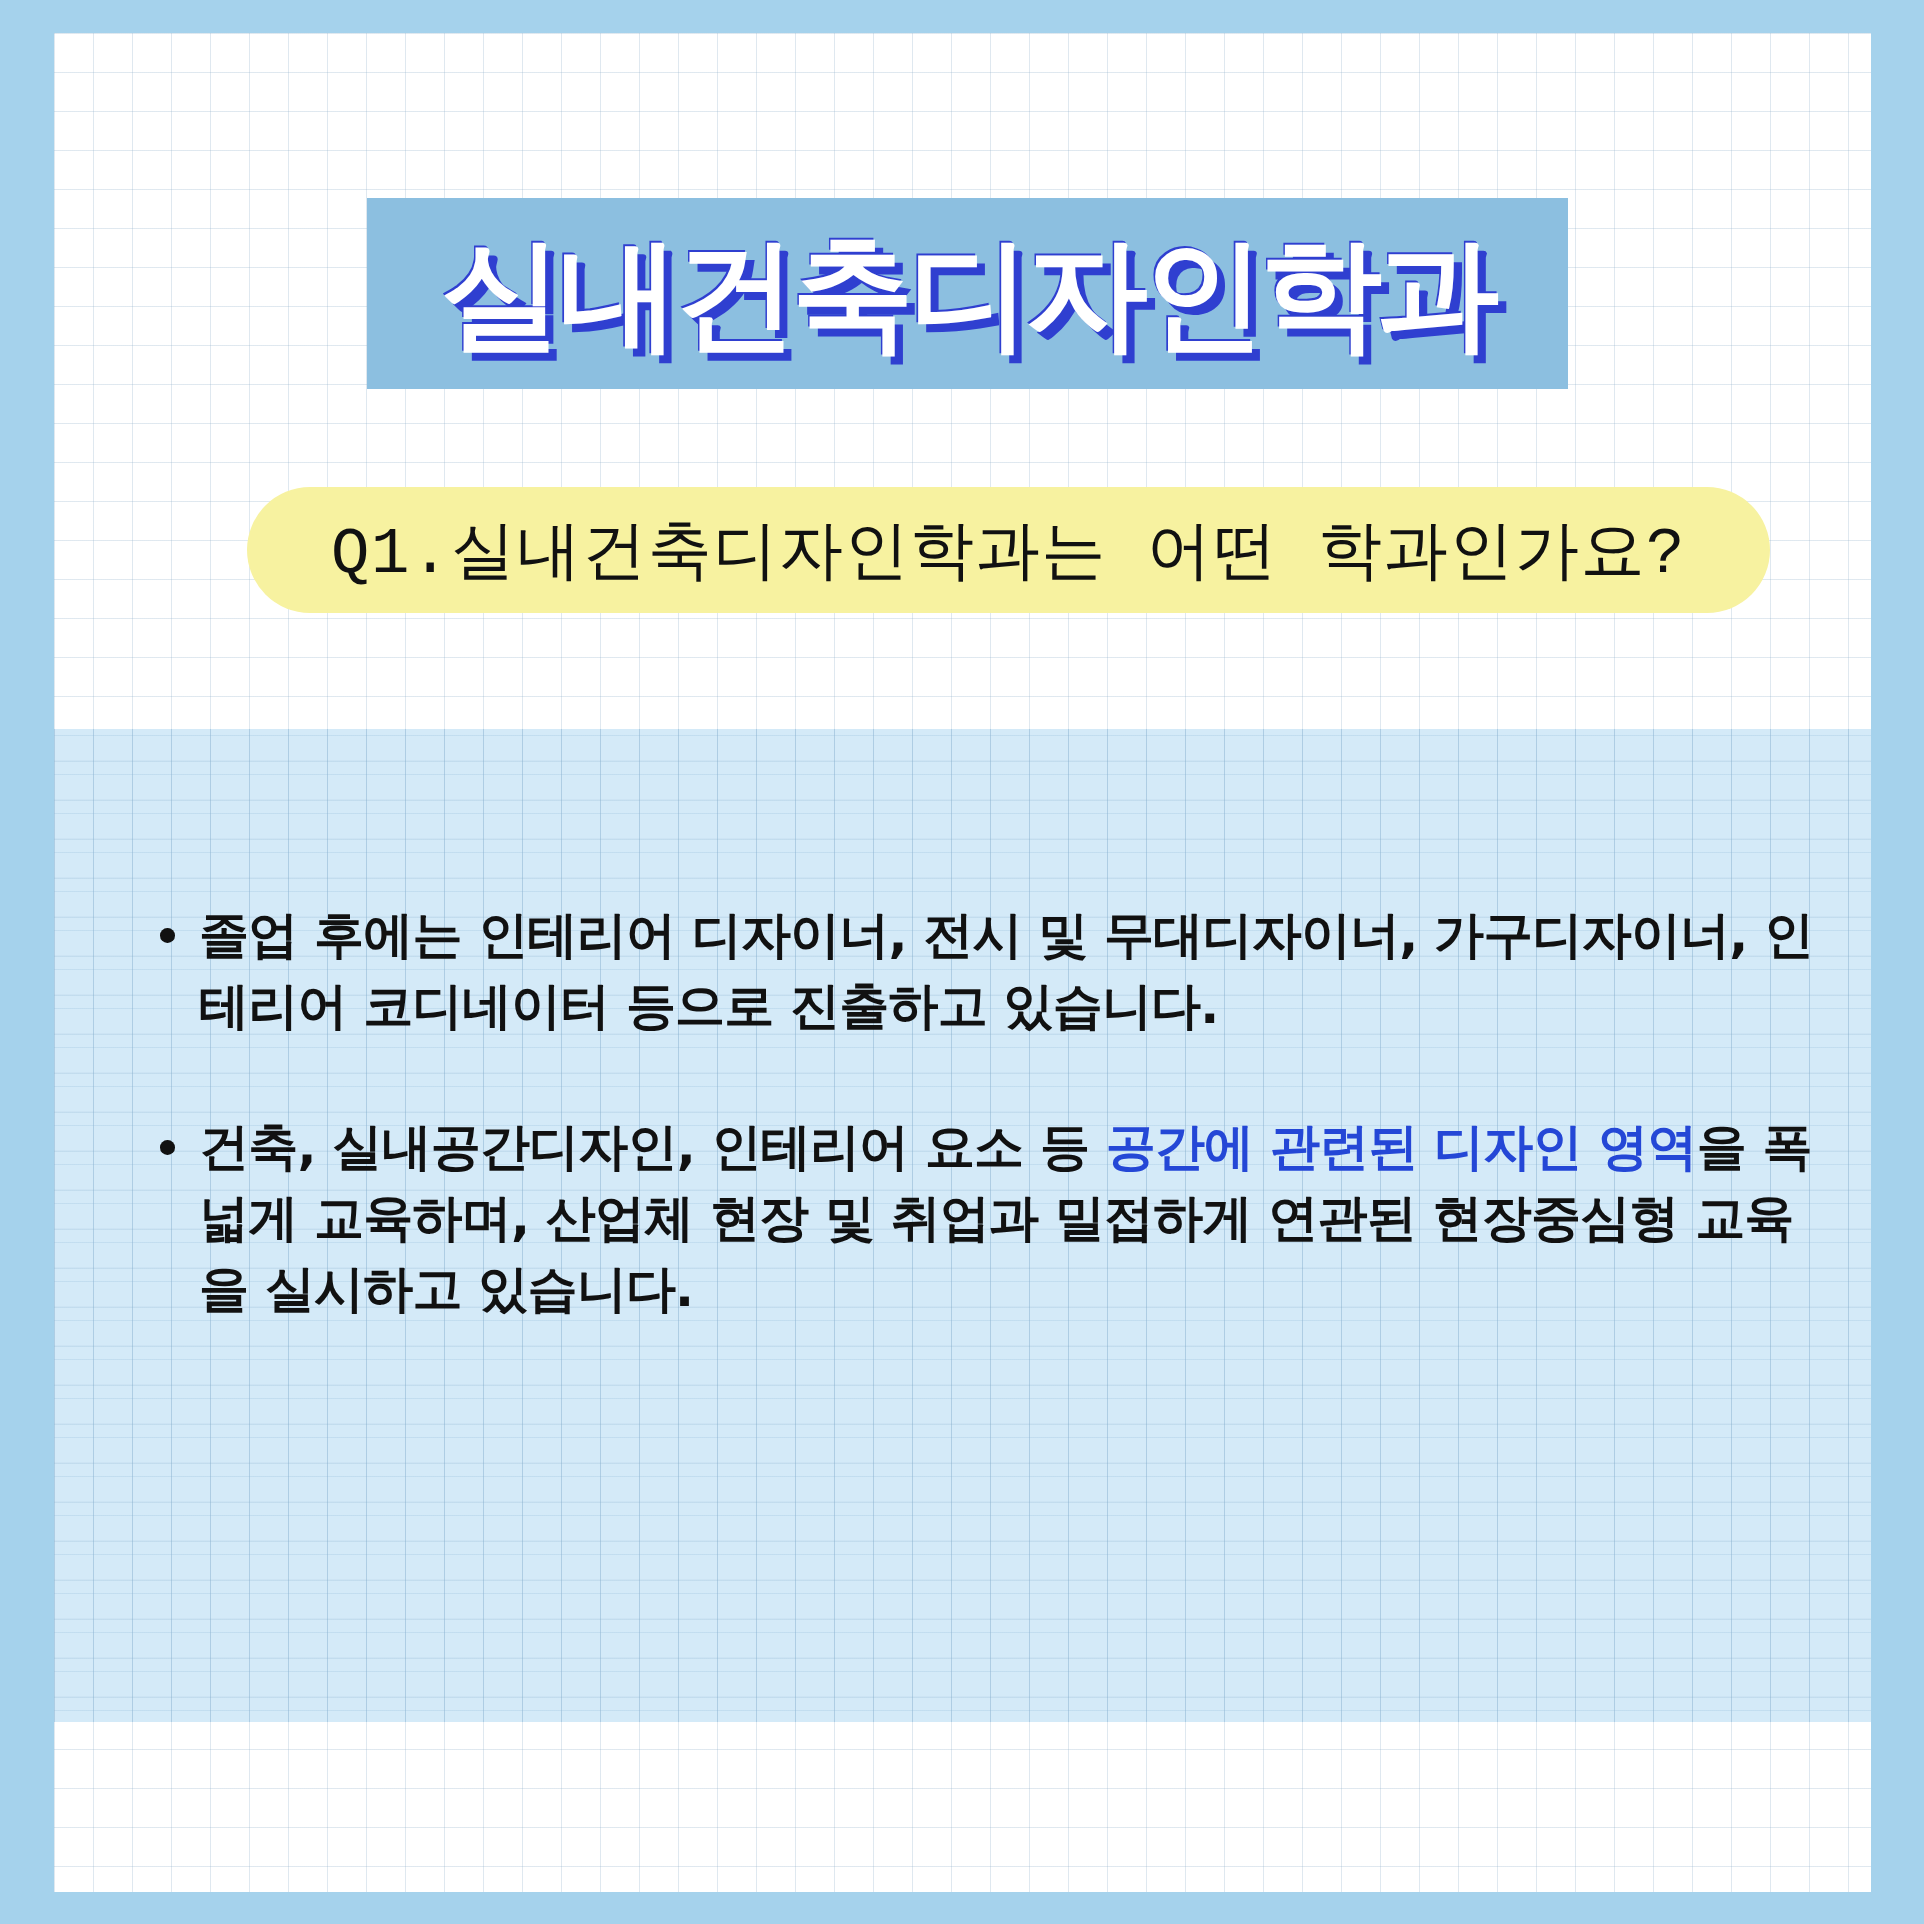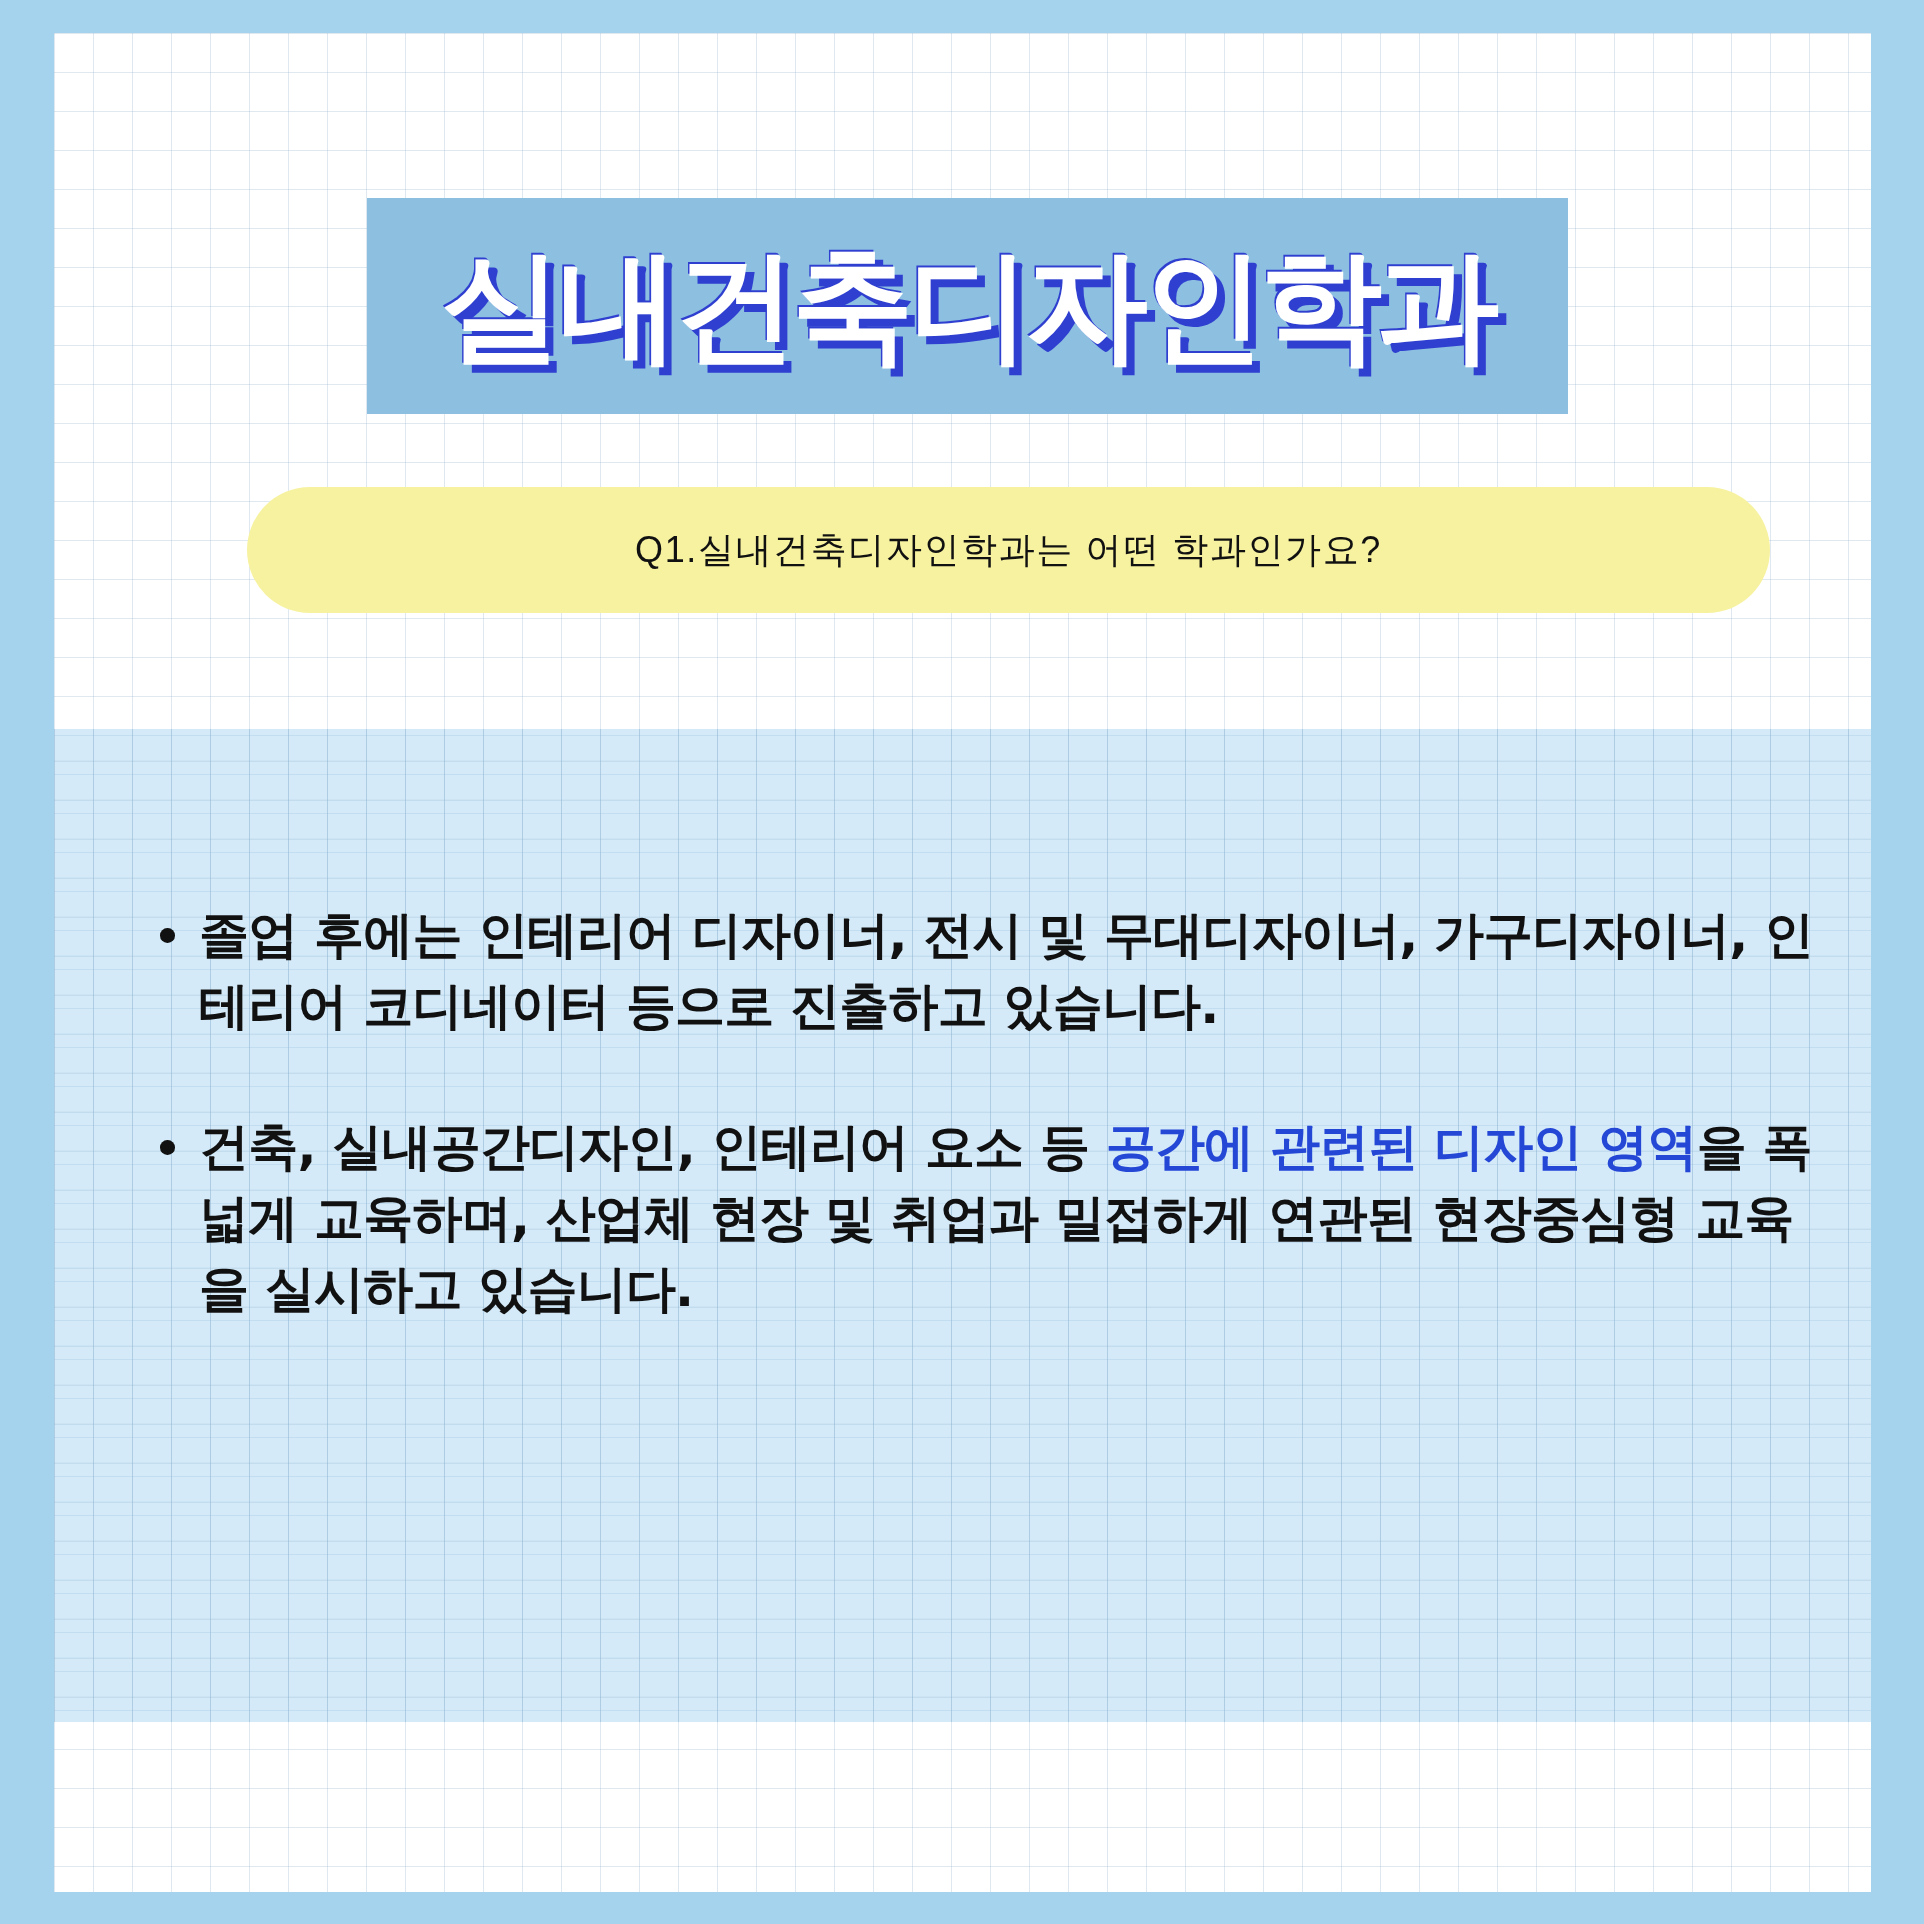--- a/index.html
+++ b/index.html
@@ -43,21 +43,21 @@
     background-size: 39px 39px;
     background-position: 0 -7.3px;
   }
 
   
   .title-bar {
     position: absolute;
     left: 313px;
     top: 165px;
     width: 1201px;
-    height: 216px;
+    height: 191px;
     background: #8cbfe0;
     display: flex;
     align-items: center;
     justify-content: center;
   }
   .title-text {
     position: relative;
     font-family: "DejaVu Sans", sans-serif;
     font-weight: 700;
     font-size: 122px;
@@ -77,22 +77,22 @@
     top: 454px;
     width: 1523px;
     height: 126px;
     background: #f7f2a0;
     border-radius: 64px;
     display: flex;
     align-items: center;
     justify-content: center;
   }
   .question-text {
-    font-family: Liberation Sans, sans-serif;
-    font-size: 36px;
+    font-family: Liberation Mono, monospace;
+    font-size: 64px;
     color: #111111;
     letter-spacing: 1.6px;
     white-space: nowrap;
   }
 
   
   .bullets {
     position: absolute;
     left: 106px;
     top: 867px;

